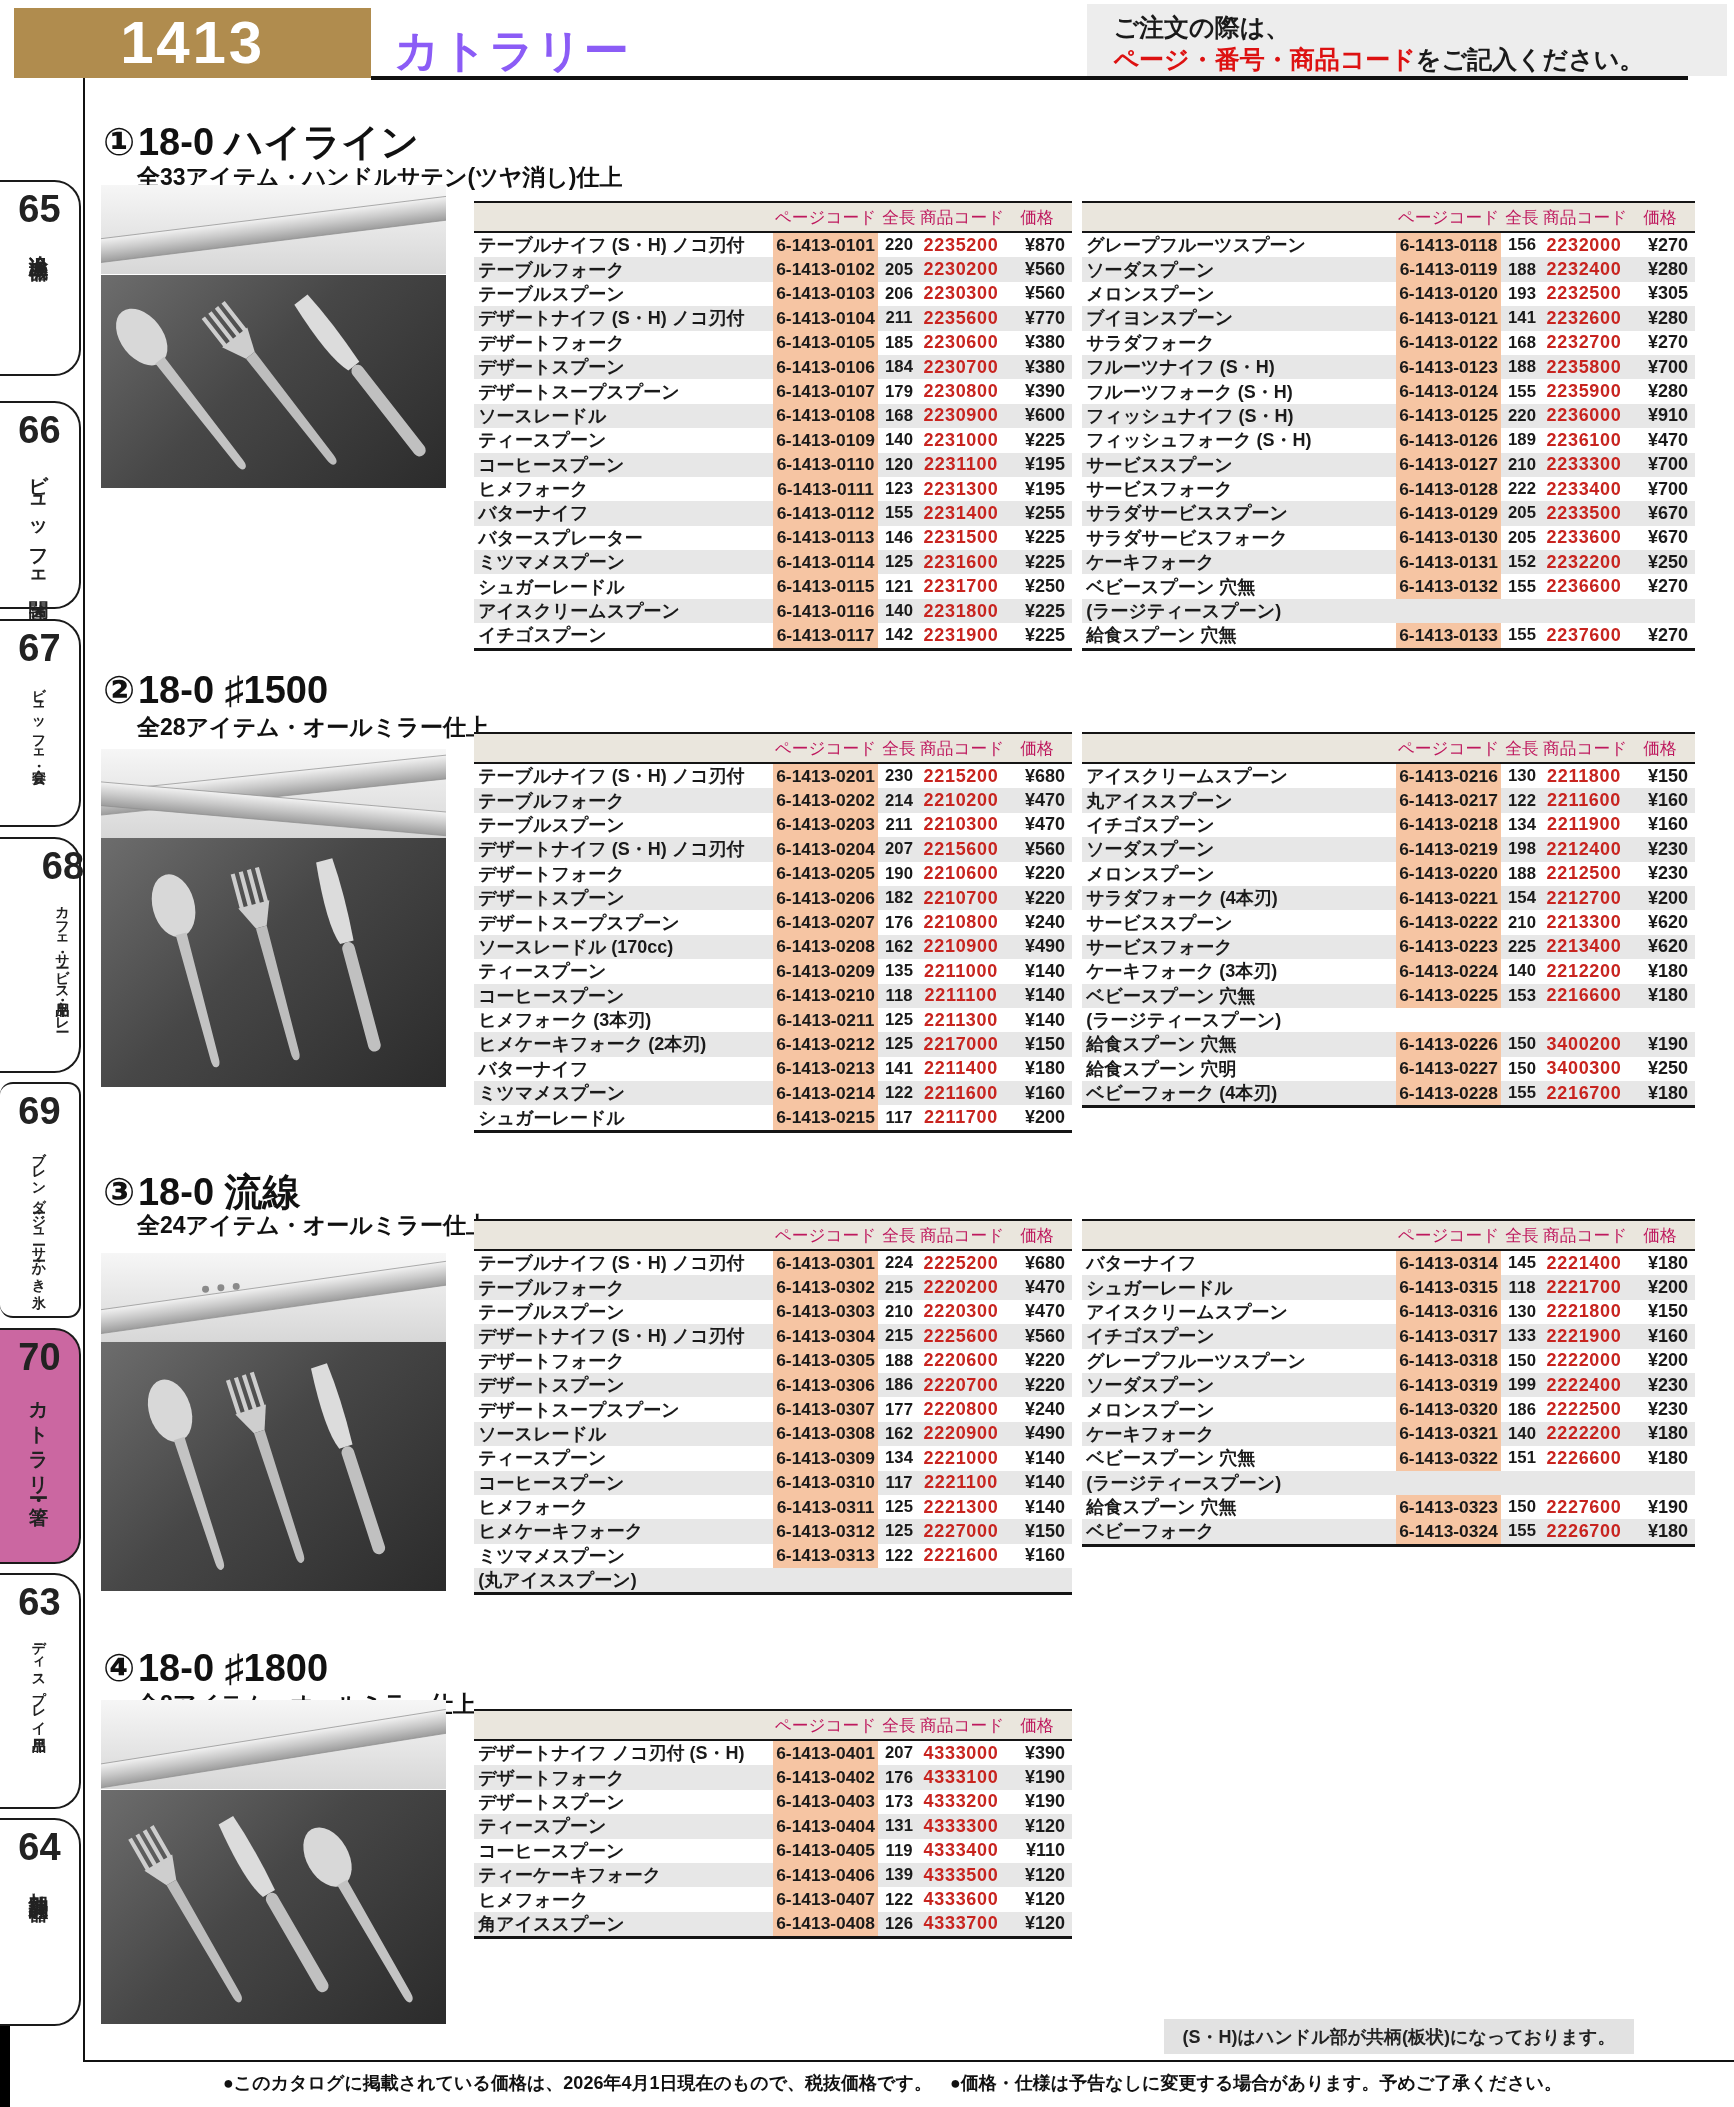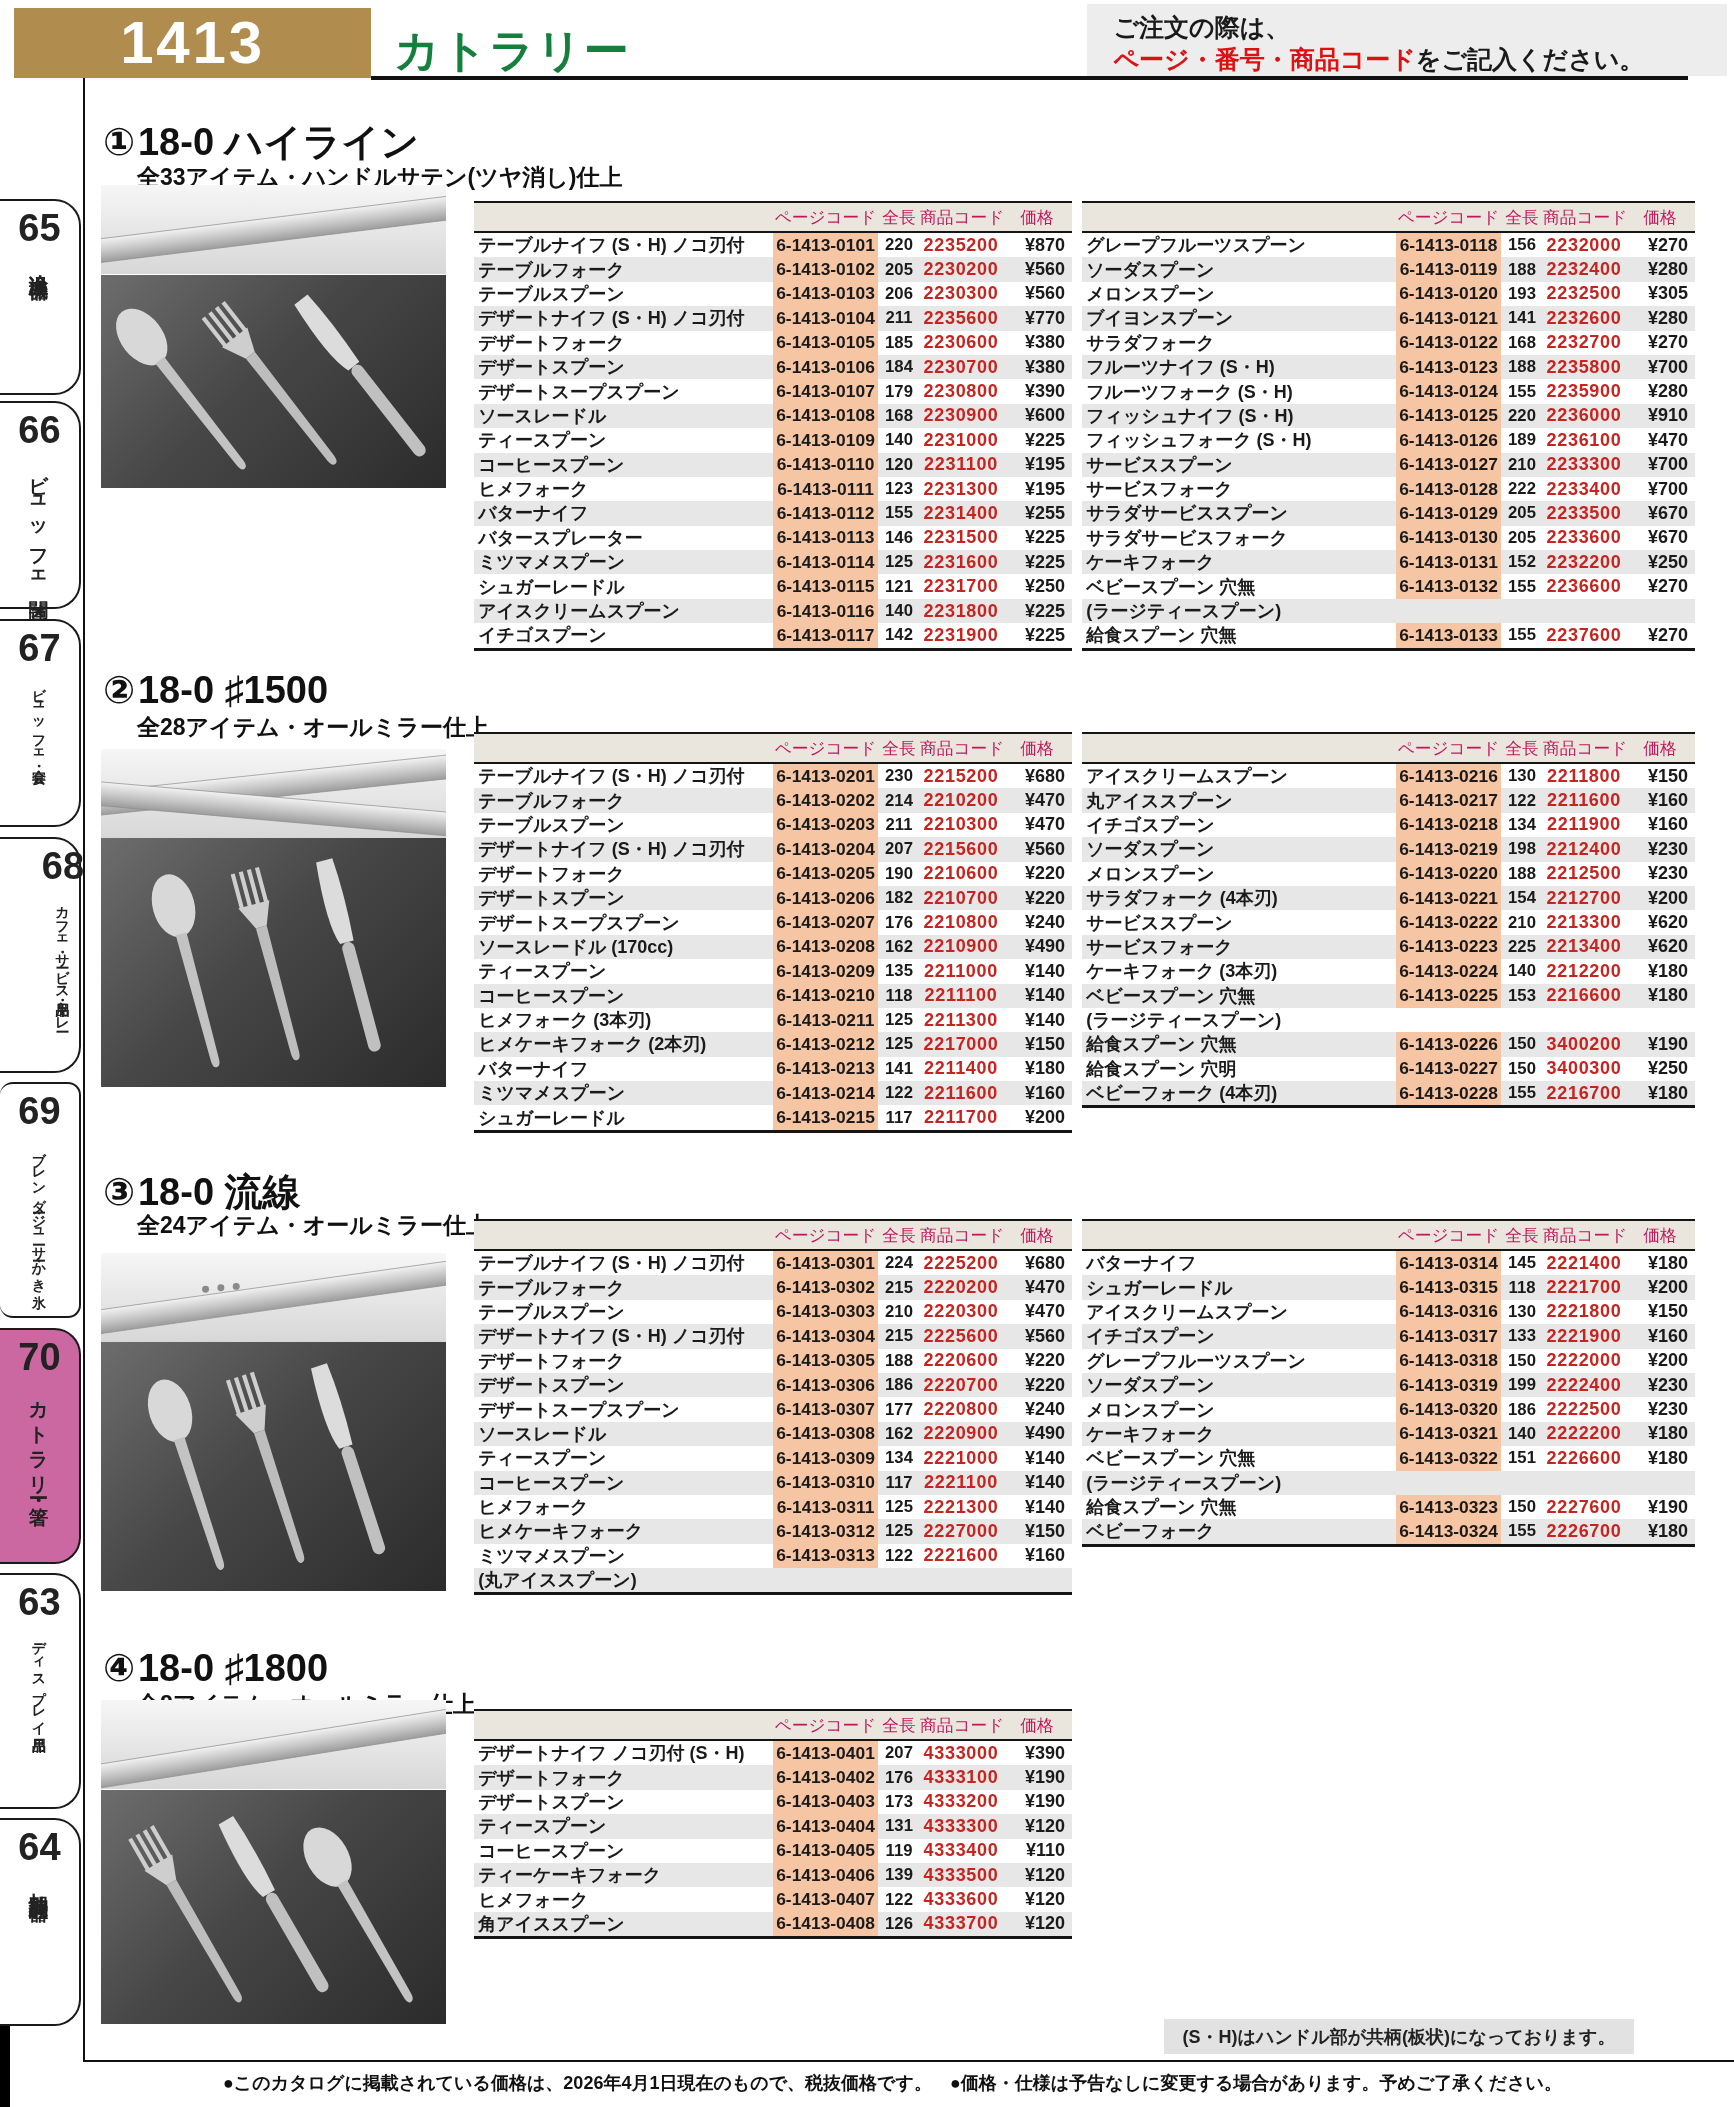--- a/index.html
+++ b/index.html
@@ -3,21 +3,21 @@
 <meta charset="utf-8">
 <style>
   html,body{margin:0;padding:0;background:#fff;}
   .page{position:relative;width:1734px;height:2108px;background:#ffffff;overflow:hidden;
         font-family:"Liberation Sans","DejaVu Sans",sans-serif;color:#1a1a1a;}
 
   
   .gold-box{position:absolute;left:14px;top:8.4px;width:357px;height:70px;background:#b08c4e;
             display:flex;align-items:center;justify-content:center;}
   .gold-box .pnum{color:#ffffff;font-size:60px;font-weight:bold;letter-spacing:2.8px;line-height:1;}
-  .cat-title{position:absolute;left:394px;top:21px;color:#15803d;font-size:45px;font-weight:bold;letter-spacing:1.4px;}
+  .cat-title{position:absolute;left:394px;top:21px;color:#8b5cf6;font-size:45px;font-weight:bold;letter-spacing:1.4px;}
   .header-rule{position:absolute;left:371px;top:76px;width:1317px;height:3.5px;background:#111;}
   .order-box{position:absolute;left:1047px;top:4.2px;width:640px;height:72px;background:#ededed;
              box-sizing:border-box;padding:7px 0 0 26.5px;font-size:25px;font-weight:bold;line-height:1.28;margin-left:40px;}
   .order-box .red{color:#dd1111;}
 
   
   .rule-v{position:absolute;left:83px;top:78px;width:2.1px;height:1983px;background:#111;}
   .rule-bottom{position:absolute;left:83px;top:2060px;width:1652px;height:2.1px;background:#111;}
   .corner-bar{position:absolute;left:0;top:2023px;width:9.8px;height:85px;background:#000;}
 
@@ -101,21 +101,21 @@
   <div class="header-rule"></div>
   <div class="order-box">
     <div>ご注文の際は、</div>
     <div><span class="red">ページ・番号・商品コード</span><span>をご記入ください。</span></div>
   </div>
 
   <div class="rule-v"></div>
   <div class="rule-bottom"></div>
   <div class="corner-bar"></div>
 
-  <div class="tab" style="top:199px;height:196px;">
+  <div class="tab" style="top:180px;height:196px;">
     <span class="num">65</span>
     <span class="lbl">冷温機器</span>
   </div>
   <div class="tab" style="top:401px;height:208px;">
     <span class="num">66</span>
     <span class="lbl">ビュッフェ関連</span>
   </div>
   <div class="tab" style="top:619px;height:208px;">
     <span class="num">67</span>
     <span class="lbl small">ビュッフェ・宴会</span>

